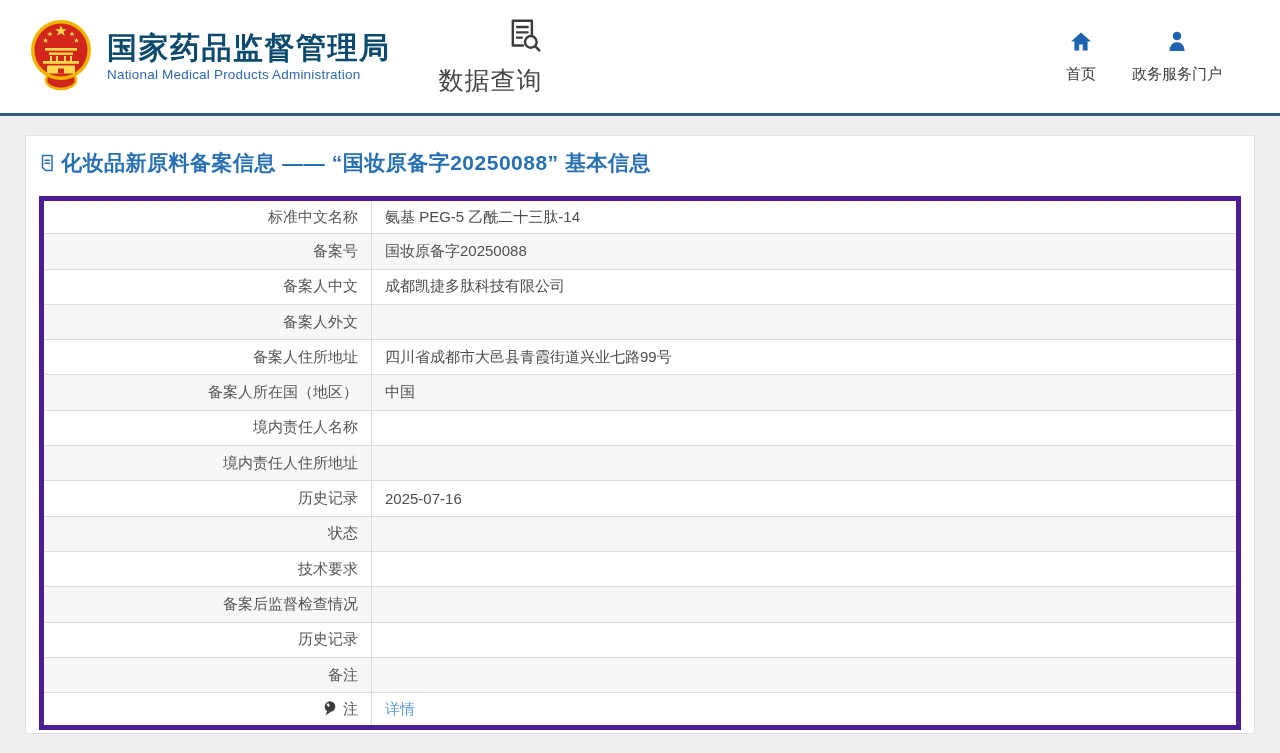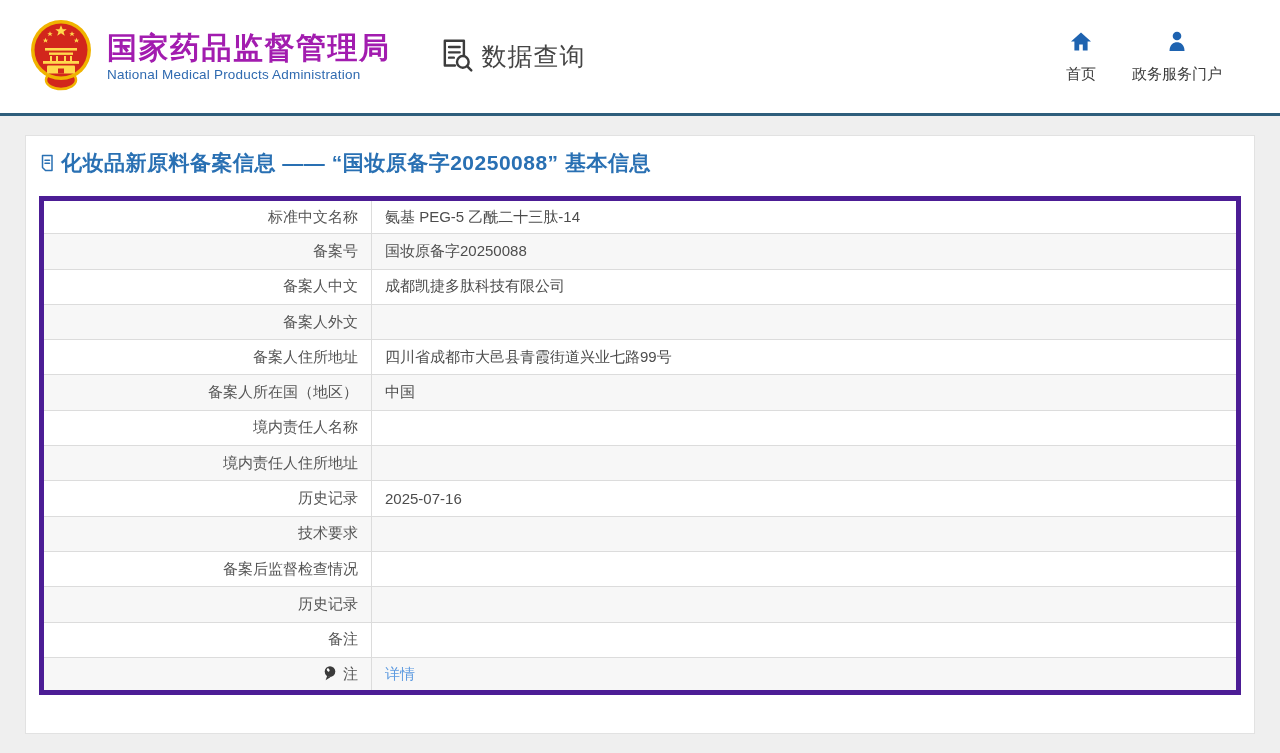--- a/index.html
+++ b/index.html
@@ -22,36 +22,37 @@
     width: 64px;
     height: 74px;
     display: flex;
     align-items: center;
     cursor: pointer;
   }
   .org-block { margin-left: 13px; }
   .org-zh {
     font-size: 30px;
     font-weight: bold;
-    color: #a21caf;
+    color: #0c4a6e;
     letter-spacing: 1.5px;
     line-height: 1.1;
   }
   .org-en {
     font-size: 13.5px;
     color: #2f6ab0;
     margin-top: 3px;
     letter-spacing: 0.2px;
   }
   .query-block {
     margin-left: 48px;
     display: flex;
-    align-items: center;
+    align-items: flex-end;
     gap: 7px;
     cursor: pointer;
+    flex-direction: column;
   }
   .query-text {
     font-size: 25px;
     color: #454545;
     letter-spacing: 1px;
   }
   .header-nav {
     margin-left: auto;
     margin-right: 58px;
     display: flex;
@@ -293,20 +294,29 @@
   <tr>
     <th>
       
       <span>历史记录</span>
     </th>
     <td>
       <span>2025-07-16</span>
     </td>
   </tr>
 
+  <tr>
+    <th>
+      
+      <span>状态</span>
+    </th>
+    <td>
+      <span></span>
+    </td>
+  </tr>
 
   <tr>
     <th>
       
       <span>技术要求</span>
     </th>
     <td>
       <span></span>
     </td>
   </tr>

